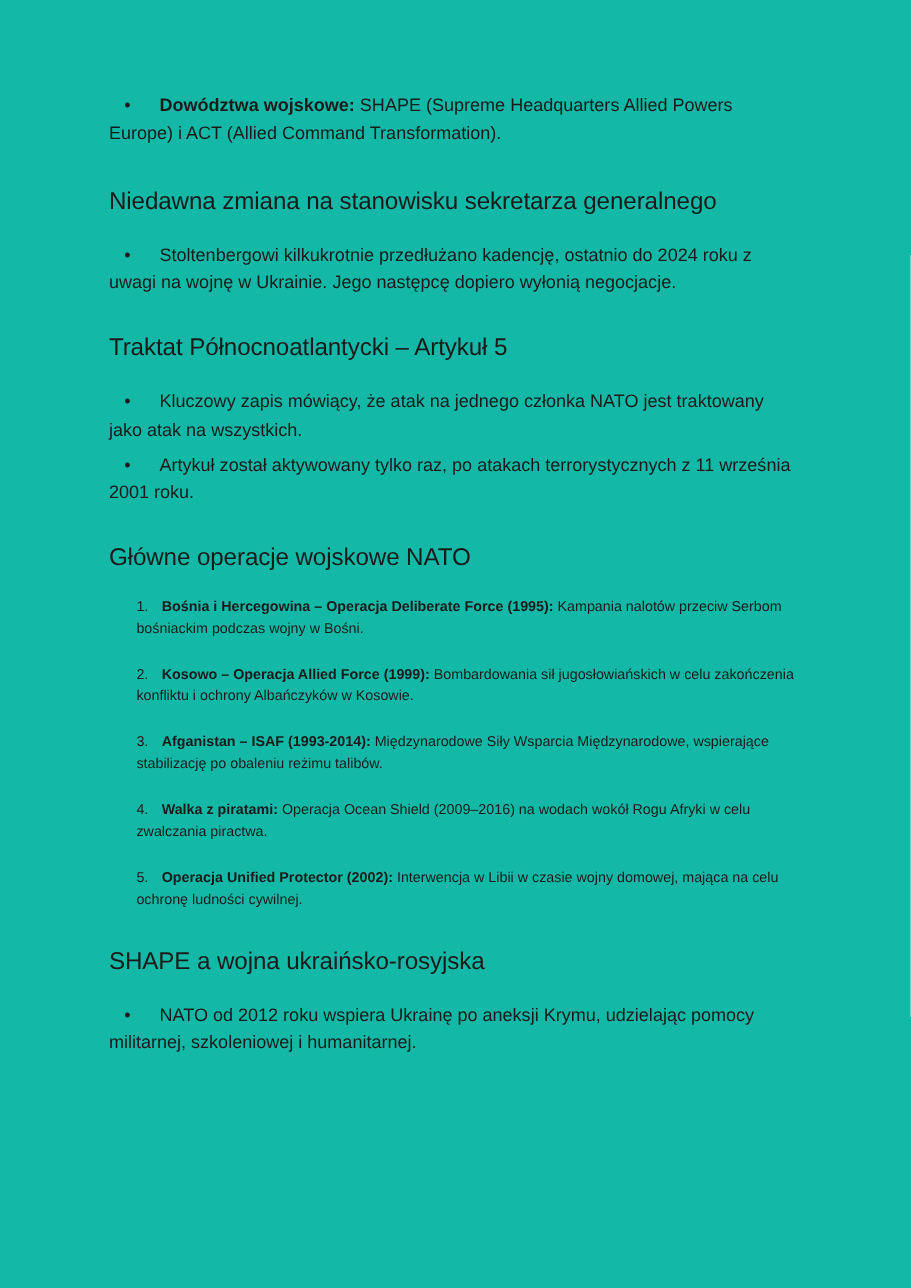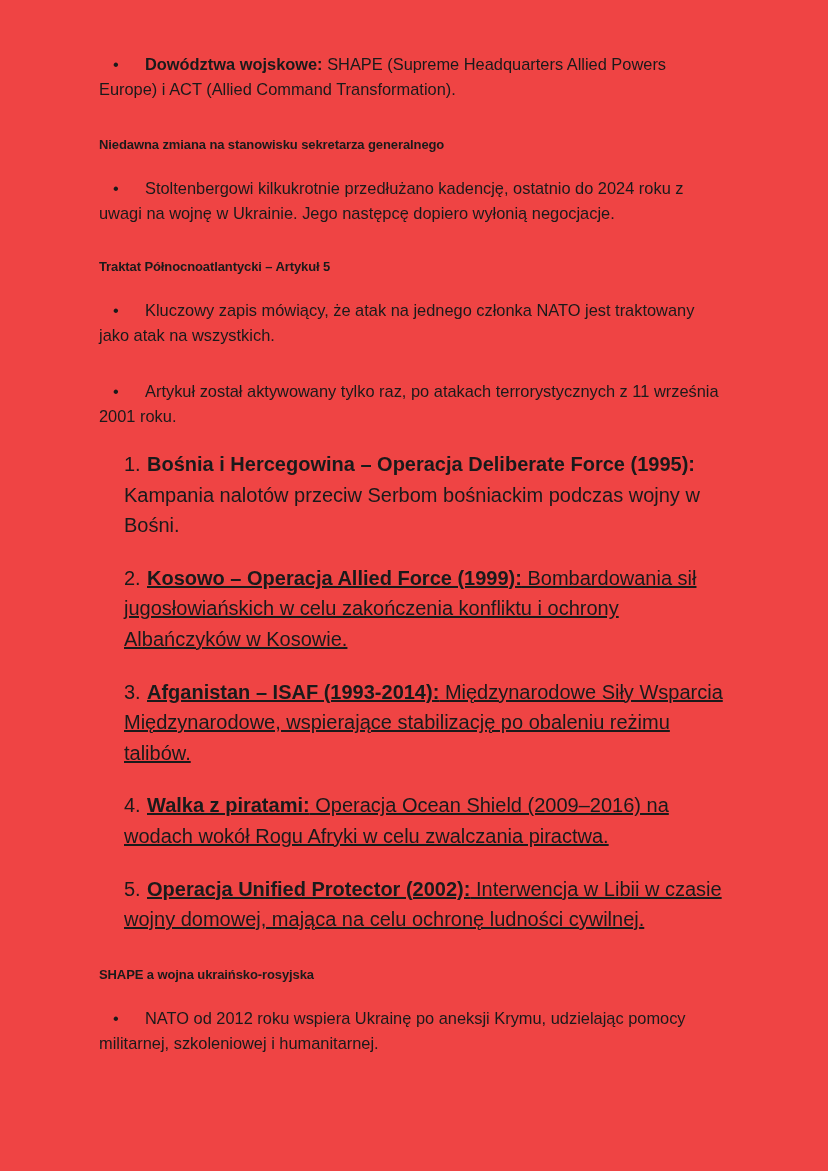--- a/index.html
+++ b/index.html
@@ -12,32 +12,32 @@
     width: 828px;
     height: 1171px;
     font-family: "Liberation Sans", sans-serif;
     color: #1a1a1a;
     -webkit-font-smoothing: antialiased;
   }
   .page {
     position: relative;
     width: 828px;
     height: 1171px;
-    background: #ef4444;
+    background: #14b8a6;
     box-sizing: border-box;
-    padding: 52px 102px 0 99px;
+    padding: 84px 102px 0 99px;
   }
   .doc-body {
     width: 627px;
   }
 
   
   .heading {
-    font-size: 13px;
-    font-weight: bold;
+    font-size: 22px;
+    font-weight: normal;
     line-height: 1.32;
     letter-spacing: -0.1px;
     margin: 0;
     padding: 0;
   }
   .heading-gap-top   { margin-top: 31px; }
   .heading-gap-top-l { margin-top: 34px; }
 
   
   .bullet-para {
@@ -48,35 +48,35 @@
     text-indent: 0;
   }
   .bullet-para .marker {
     display: inline-block;
     width: 46px;
     padding-left: 14px;
     box-sizing: border-box;
     vertical-align: baseline;
   }
   .bullet-gap  { margin-top: 23px; }
-  .bullet-gap-s { margin-top: 31px; }
+  .bullet-gap-s { margin-top: 7px; }
 
   
   .num-item {
-    font-size: 20px;
+    font-size: 13px;
     line-height: 1.53;
     margin: 0;
     padding: 0 0 0 25px;
   }
   .num-item .num {
     display: inline-block;
     width: 23px;
     vertical-align: baseline;
   }
-  .num-gap { margin-top: 22px; text-decoration: underline; }
+  .num-gap { margin-top: 22px; }
   .num-first { margin-top: 20px; }
 
   strong, .b {
     font-weight: bold;
   }
 </style>
 </head>
 <body>
 
 <div class="page">
@@ -87,20 +87,21 @@
     <h2 class="heading heading-gap-top-l">Niedawna zmiana na stanowisku sekretarza generalnego</h2>
 
     <p class="bullet-para bullet-gap"><span class="marker">•</span><span>Stoltenbergowi kilkukrotnie przedłużano kadencję, ostatnio do 2024 roku z uwagi na wojnę w Ukrainie. Jego następcę dopiero wyłonią negocjacje.</span></p>
 
     <h2 class="heading heading-gap-top">Traktat Północnoatlantycki – Artykuł 5</h2>
 
     <p class="bullet-para bullet-gap"><span class="marker">•</span><span>Kluczowy zapis mówiący, że atak na jednego członka NATO jest traktowany jako atak na wszystkich.</span></p>
 
     <p class="bullet-para bullet-gap-s"><span class="marker">•</span><span>Artykuł został aktywowany tylko raz, po atakach terrorystycznych z 11 września 2001 roku.</span></p>
 
+    <h2 class="heading heading-gap-top">Główne operacje wojskowe NATO</h2>
 
     <p class="num-item num-first"><span class="num">1.</span><strong>Bośnia i Hercegowina – Operacja Deliberate Force (1995):</strong><span> Kampania nalotów przeciw Serbom bośniackim podczas wojny w Bośni.</span></p>
 
     <p class="num-item num-gap"><span class="num">2.</span><strong>Kosowo – Operacja Allied Force (1999):</strong><span> Bombardowania sił jugosłowiańskich w celu zakończenia konfliktu i ochrony Albańczyków w Kosowie.</span></p>
 
     <p class="num-item num-gap"><span class="num">3.</span><strong>Afganistan – ISAF (1993-2014):</strong><span> Międzynarodowe Siły Wsparcia Międzynarodowe, wspierające stabilizację po obaleniu reżimu talibów.</span></p>
 
     <p class="num-item num-gap"><span class="num">4.</span><strong>Walka z piratami:</strong><span> Operacja Ocean Shield (2009–2016) na wodach wokół Rogu Afryki w celu zwalczania piractwa.</span></p>
 
     <p class="num-item num-gap"><span class="num">5.</span><strong>Operacja Unified Protector (2002):</strong><span> Interwencja w Libii w czasie wojny domowej, mająca na celu ochronę ludności cywilnej.</span></p>

